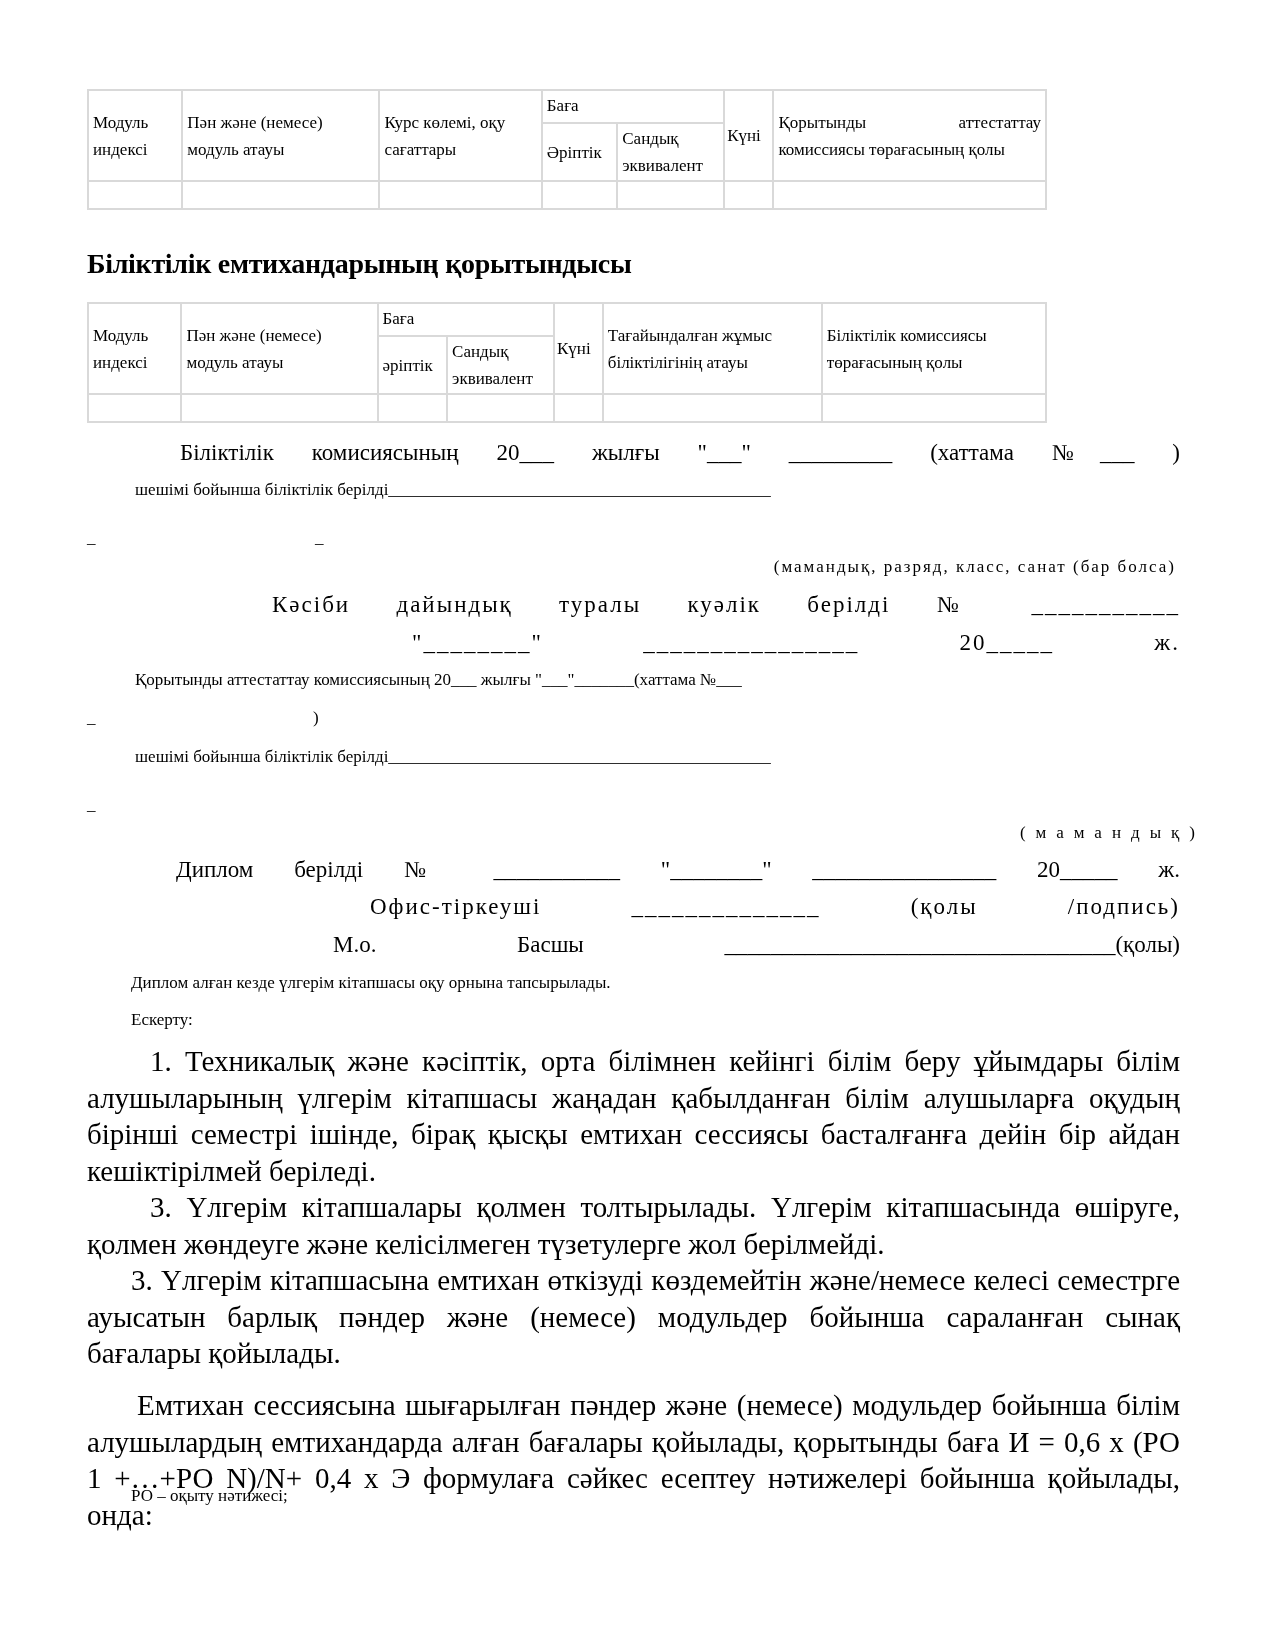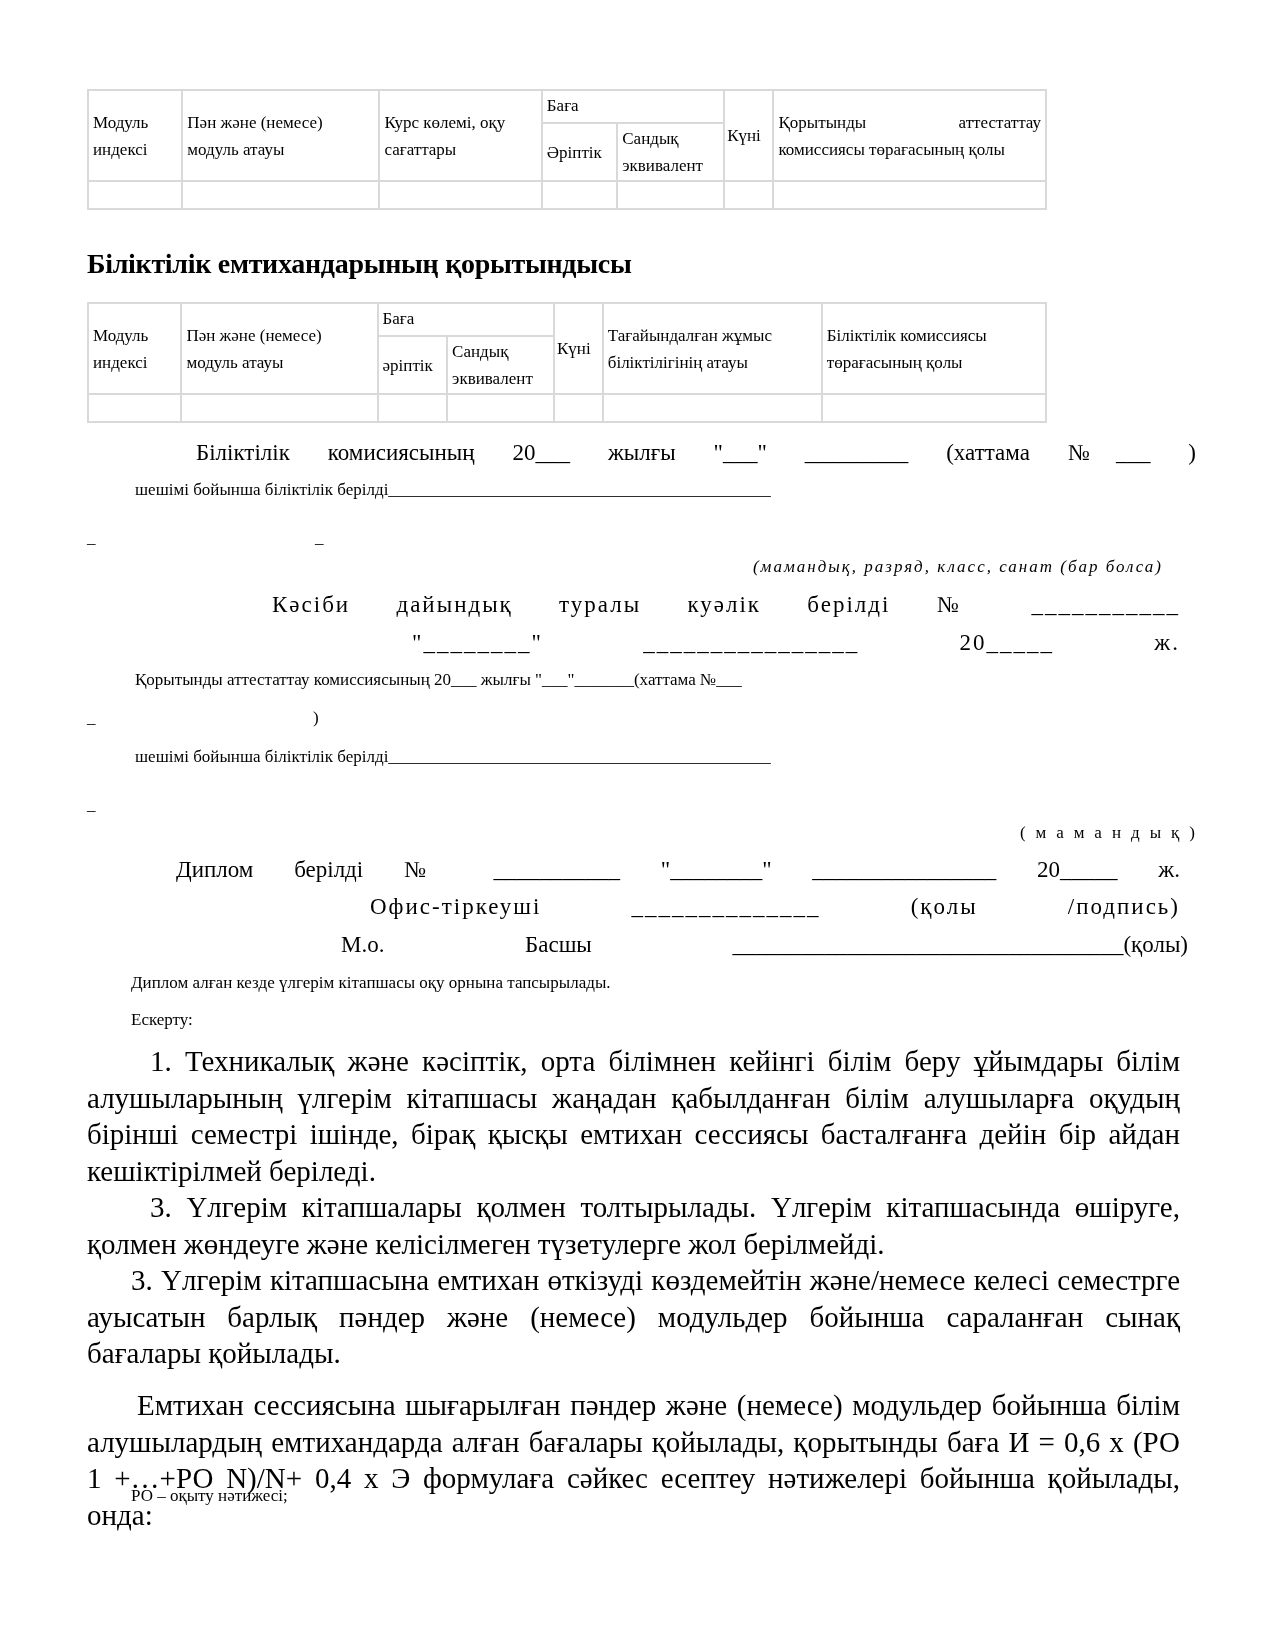--- a/index.html
+++ b/index.html
@@ -94,36 +94,36 @@
     <td></td>
     <td></td>
     <td></td>
     <td></td>
     <td></td>
     <td></td>
   </tr>
 </tbody>
   </table>
 
-<div class="just" style="left:196px; top:438px; width:1000px; word-spacing:6px;">Біліктілік комисиясының 20___ жылғы "___" _________ (хаттама №___ )</div>
+<div class="just" style="left:180px; top:438px; width:1000px; word-spacing:6px;">Біліктілік комисиясының 20___ жылғы "___" _________ (хаттама №___ )</div>
 <div class="line" style="left:135px; top:475px;">шешімі бойынша біліктілік берілді_____________________________________________</div>
 <div class="line" style="left:87px; top:523px;">_</div>
 <div class="line" style="left:315px; top:523px;">_</div>
-<div class="line spaced" style="right:112px; top:552px;font-style:italic;">(мамандық, разряд, класс, санат (бар болса)</div>
+<div class="line spaced" style="right:99px; top:552px;">(мамандық, разряд, класс, санат (бар болса)</div>
 <div class="just spaced" style="left:272px; top:590px; width:908px; word-spacing:14px;">Кәсіби дайындық туралы куәлік берілді № ___________</div>
 <div class="just spaced" style="left:412px; top:628px; width:768px; word-spacing:20px;">"________" ________________ 20_____ ж.</div>
 <div class="line" style="left:135px; top:665px;">Қорытынды аттестаттау комиссиясының 20___ жылғы "___"_______(хаттама №___</div>
 <div class="line" style="left:87px; top:703px;">_</div>
 <div class="line" style="left:313px; top:703px;">)</div>
 <div class="line" style="left:135px; top:742px;">шешімі бойынша біліктілік берілді_____________________________________________</div>
 <div class="line" style="left:87px; top:790px;">_</div>
 <div class="line wide" style="right:70px; top:818px;">(мамандық)</div>
 <div class="just" style="left:176px; top:855px; width:1004px; word-spacing:8px;">Диплом берілді № ___________ "________" ________________ 20_____ ж.</div>
 <div class="just spaced" style="left:370px; top:892px; width:810px; word-spacing:20px;">Офис-тіркеуші ______________ (қолы /подпись)</div>
-<div class="just" style="left:333px; top:930px; width:847px; word-spacing:20px;margin-left:8px;">М.о. Басшы __________________________________(қолы)</div>
+<div class="just" style="left:333px; top:930px; width:847px; word-spacing:20px;">М.о. Басшы __________________________________(қолы)</div>
 
 <div class="line" style="left:131px; top:968px;">Диплом алған кезде үлгерім кітапшасы оқу орнына тапсырылады.</div>
 <div class="line" style="left:131px; top:1005px;">Ескерту:</div>
 <div class="para" style="top:1043px; text-indent:63px;">1. Техникалық және кәсіптік, орта білімнен кейінгі білім беру ұйымдары білім алушыларының үлгерім кітапшасы жаңадан қабылданған білім алушыларға оқудың бірінші семестрі ішінде, бірақ қысқы емтихан сессиясы басталғанға дейін бір айдан кешіктірілмей беріледі.</div>
 <div class="para" style="top:1189px; text-indent:63px;">3. Үлгерім кітапшалары қолмен толтырылады. Үлгерім кітапшасында өшіруге, қолмен жөндеуге және келісілмеген түзетулерге жол берілмейді.</div>
 <div class="para" style="top:1262px; text-indent:44px;">3. Үлгерім кітапшасына емтихан өткізуді көздемейтін және/немесе келесі семестрге ауысатын барлық пәндер және (немесе) модульдер бойынша сараланған сынақ бағалары қойылады.</div>
 <div class="para" style="top:1371px; text-indent:50px;margin-top:16px;">Емтихан сессиясына шығарылған пәндер және (немесе) модульдер бойынша білім алушылардың емтихандарда алған бағалары қойылады, қорытынды баға И = 0,6 х (РО 1 +…+РО N)/N+ 0,4 х Э формулаға сәйкес есептеу нәтижелері бойынша қойылады, онда:</div>
 <div class="line" style="left:131px; top:1481px;">РО – оқыту нәтижесі;</div>
 
 </body></html>

